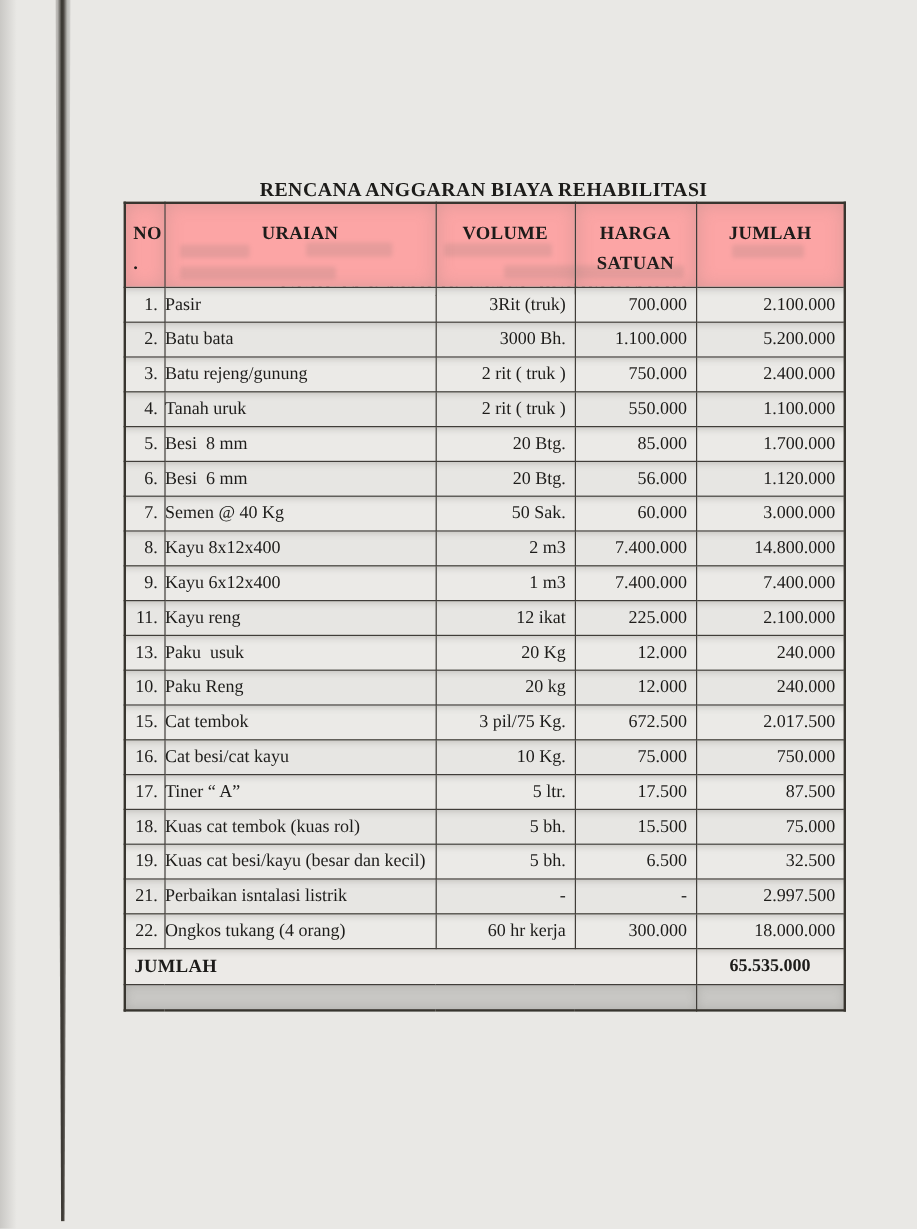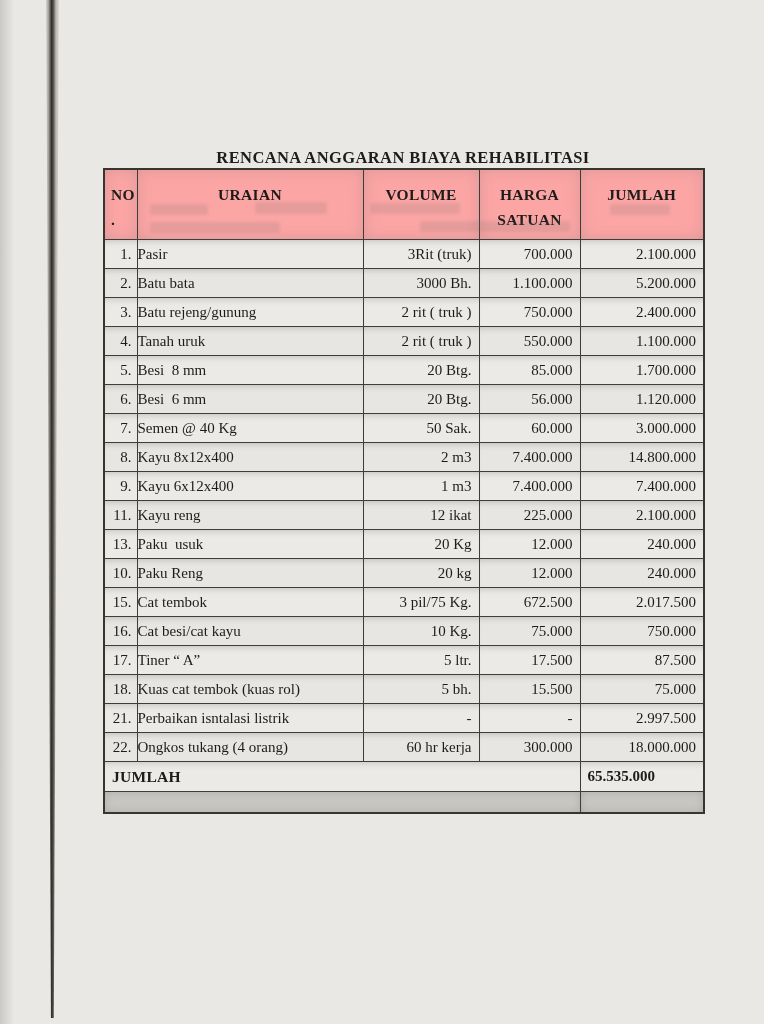--- a/index.html
+++ b/index.html
@@ -98,21 +98,21 @@
   td.c-volume, td.c-harga, td.c-jumlah { text-align: right; }
 
   tfoot tr.total-row td {
     background: #eceae7;
     font-weight: bold;
     padding: 4px 7px;
     line-height: 21px;
     box-shadow: inset 0 6px 6px -5px rgba(108,105,100,0.3);
   }
   tfoot td.total-label { text-align: left; padding-left: 8px; font-size: 15.5px; letter-spacing: 0.3px; }
-  tfoot td.total-value { text-align: left; }
+  tfoot td.total-value { text-align: center; }
 
   tfoot tr.empty-row td {
     background: #c8c7c4;
     height: 20px;
     padding: 0;
     box-shadow: inset 0 0 8px rgba(100,98,94,0.25);
   }
 
   
   .ghost {
@@ -265,20 +265,27 @@
         <td class="c-jumlah">87.500</td>
       </tr>
       <tr>
         <td class="c-no">18.</td>
         <td class="c-uraian">Kuas cat tembok (kuas rol)</td>
         <td class="c-volume">5 bh.</td>
         <td class="c-harga">15.500</td>
         <td class="c-jumlah">75.000</td>
       </tr>
       <tr>
+        <td class="c-no">19.</td>
+        <td class="c-uraian">Kuas cat besi/kayu (besar dan kecil)</td>
+        <td class="c-volume">5 bh.</td>
+        <td class="c-harga">6.500</td>
+        <td class="c-jumlah">32.500</td>
+      </tr>
+      <tr>
         <td class="c-no">21.</td>
         <td class="c-uraian">Perbaikan isntalasi listrik</td>
         <td class="c-volume">-</td>
         <td class="c-harga">-</td>
         <td class="c-jumlah">2.997.500</td>
       </tr>
       <tr>
         <td class="c-no">22.</td>
         <td class="c-uraian">Ongkos tukang (4 orang)</td>
         <td class="c-volume">60 hr kerja</td>

